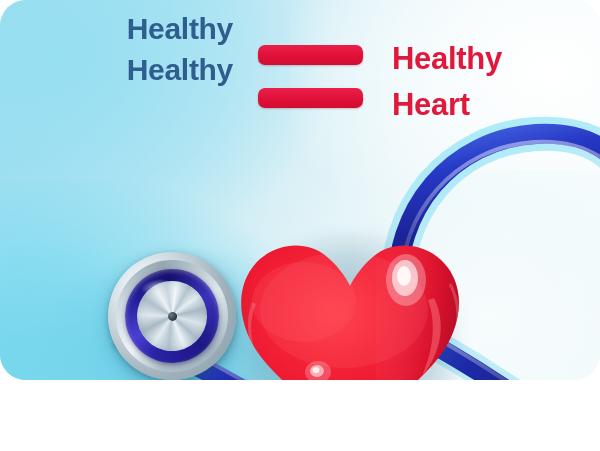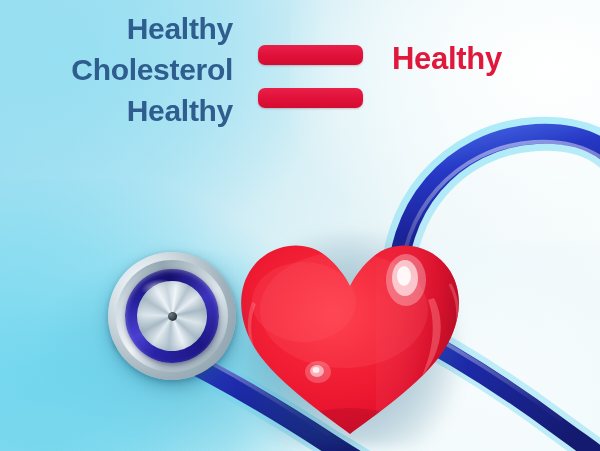--- a/index.html
+++ b/index.html
@@ -1,20 +1,21 @@
 <!DOCTYPE html>
 <html><head>
 <meta charset="utf-8">
 <style>
   html,body{margin:0;padding:0;background:#fff;}
   #stage{
     position:relative;
-    width:600px;height:451px;
+    width:600px;height:380px;
     overflow:hidden;
     font-family:"Liberation Sans", sans-serif;
+    border-radius:26px;
   }
   
   .bg-base{
     position:absolute;inset:0;
     background:linear-gradient(108deg,
         #9edcf0 0%,
         #a9e1f2 14%,
         #c3e9f4 32%,
         #dcf1f6 50%,
         #eef7f9 66%,
@@ -272,24 +273,24 @@
   </div>
   <div class="chest">
     <div class="chest-rim"></div>
     <div class="chest-blue"></div>
     <div class="chest-dia"></div>
     <div class="chest-hub"></div>
   </div>
 
   <div class="txt-left">
     <span class="ln">Healthy</span>
-    <span class="ln">Cholesterol</span>
     <span class="ln">Healthy</span>
   </div>
 
   <div class="eq eq-top"></div>
   <div class="eq eq-bot"></div>
 
   <div class="txt-right">
     <span class="ln">Healthy</span>
+    <span class="ln">Heart</span>
   </div>
 
 </div>
 
 </body></html>

